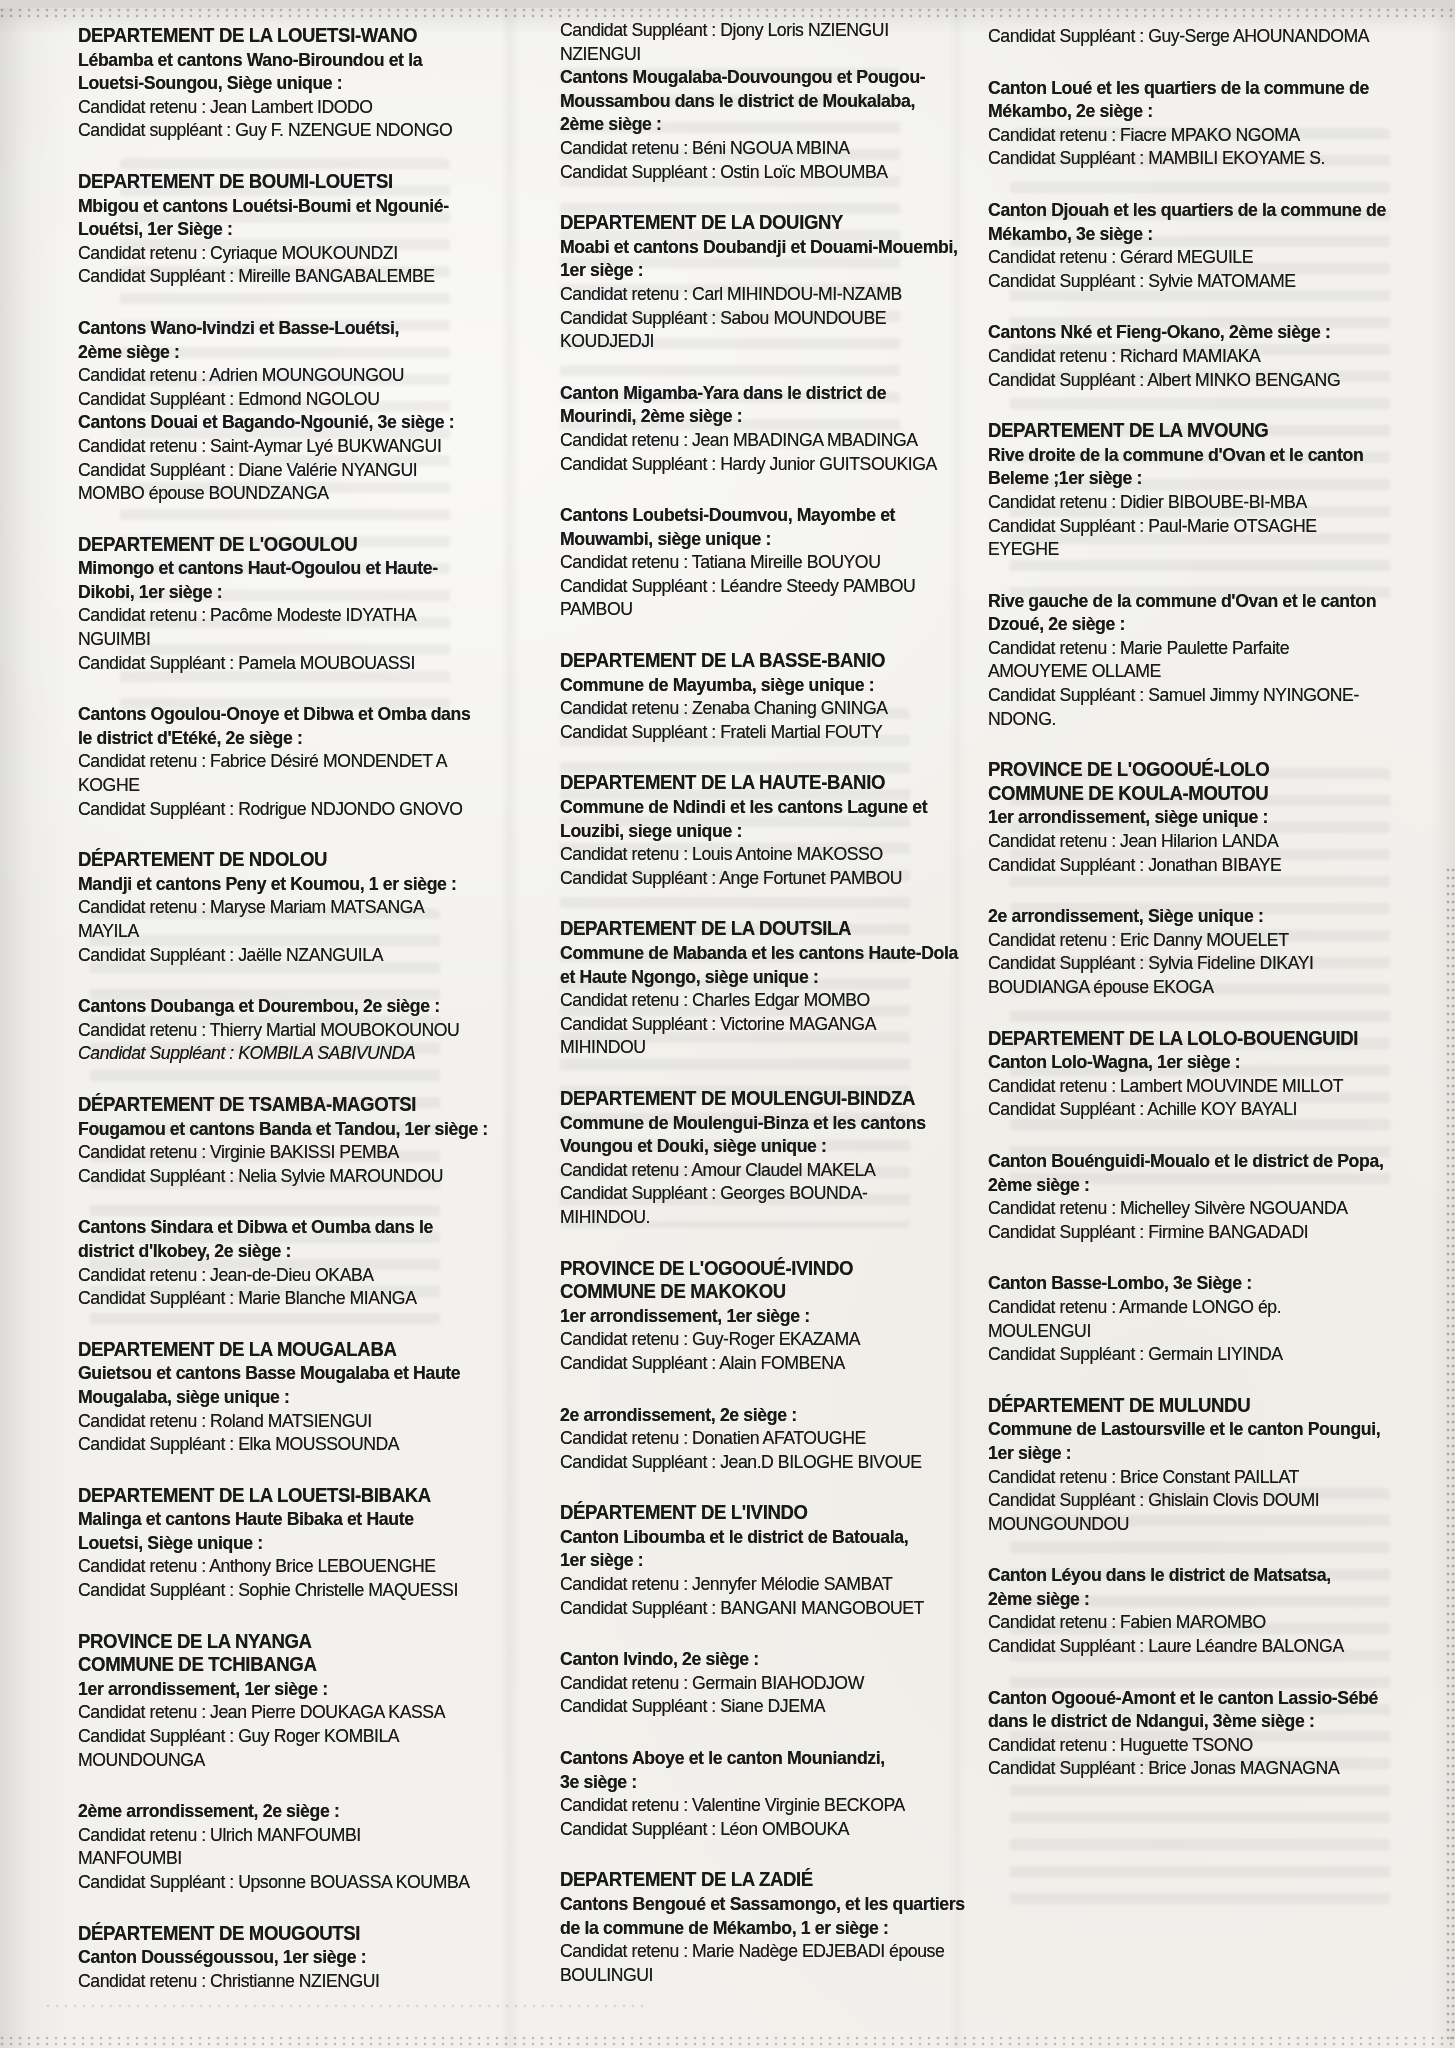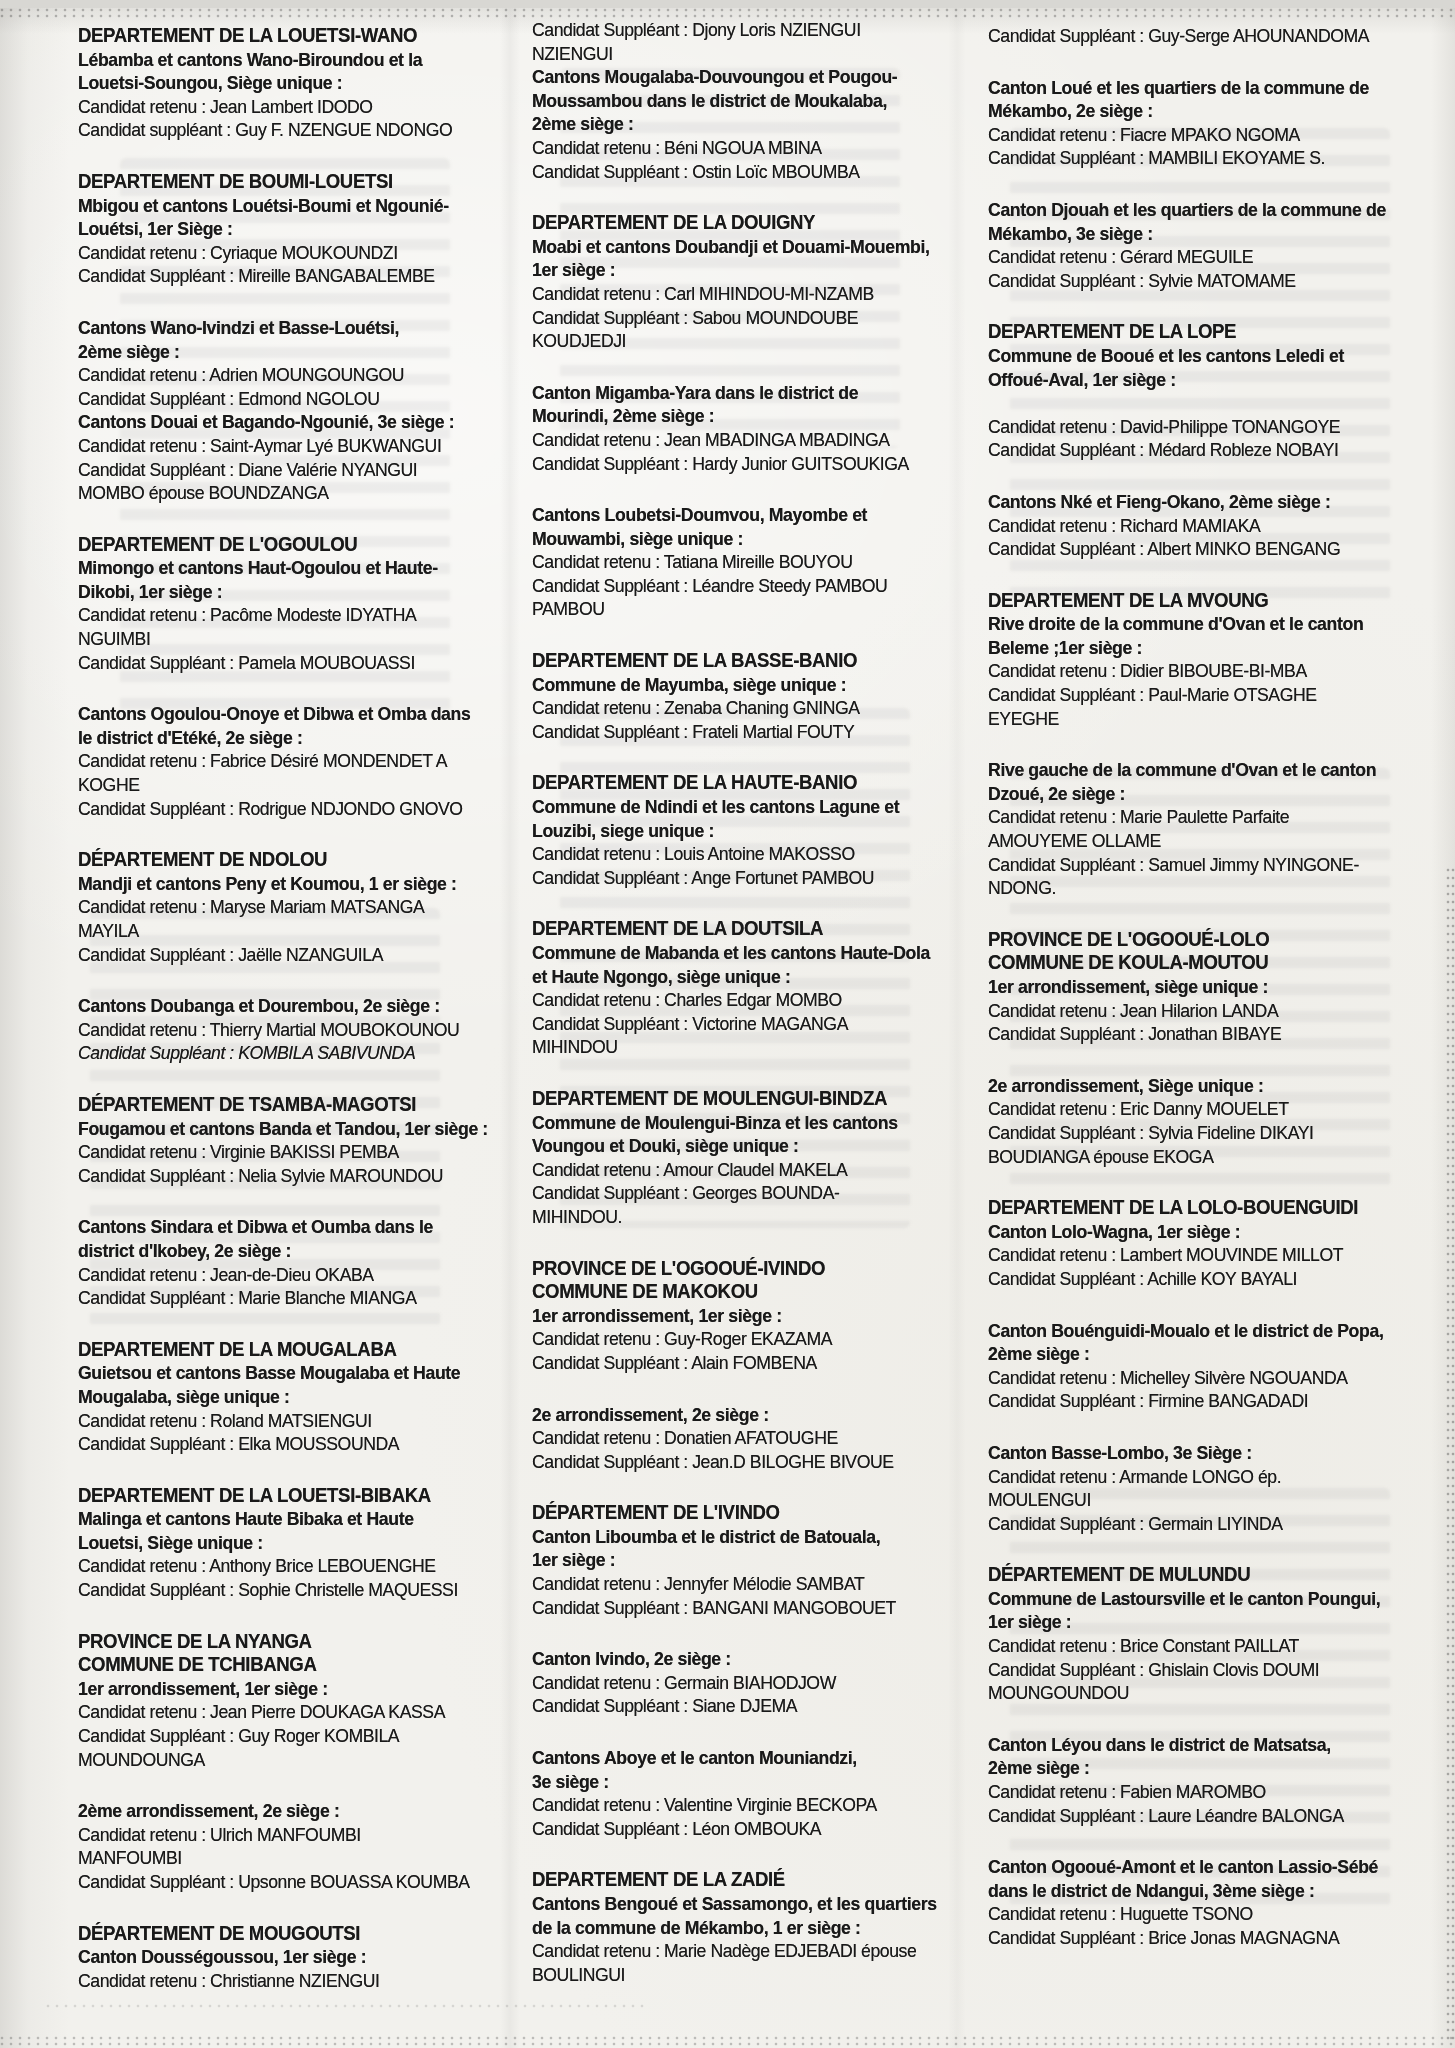--- a/index.html
+++ b/index.html
@@ -33,21 +33,21 @@
   
   .fold{position:absolute;top:0;height:100%;pointer-events:none;}
   .fold.f1{left:500px;width:20px;background:linear-gradient(90deg,transparent,rgba(60,60,60,.05),transparent);}
   .fold.f2{left:948px;width:18px;background:linear-gradient(90deg,transparent,rgba(60,60,60,.035),transparent);}
   
   .ghost{position:absolute;pointer-events:none;
     background:repeating-linear-gradient(180deg, rgba(95,95,100,.075) 0 11px, transparent 11px 27px);
     filter:blur(1.4px);border-radius:6px;}
   .col{position:absolute;z-index:2;}
   .col-1{left:78px;top:16px;width:408px;}
-  .col-2{left:532px;top:10px;width:408px;}
+  .col-2{left:560px;top:10px;width:408px;}
   .col-3{left:988px;top:16px;width:440px;}
   .block{margin-bottom:28px;}
   .line{
     line-height:23.6px;
     font-size:19px;
     letter-spacing:-0.5px;
     white-space:nowrap;
     transform:scaleX(.93);
     transform-origin:0 50%;
     text-shadow:0 0 .5px rgba(20,20,20,.65);
@@ -286,28 +286,20 @@
         <div class="line n">Candidat retenu : Fiacre MPAKO NGOMA</div>
         <div class="line n">Candidat Suppléant : MAMBILI EKOYAME S.</div>
       </div>
       <div class="block">
         <div class="line b">Canton Djouah et les quartiers de la commune de</div>
         <div class="line b">Mékambo, 3e siège :</div>
         <div class="line n">Candidat retenu : Gérard MEGUILE</div>
         <div class="line n">Candidat Suppléant : Sylvie MATOMAME</div>
       </div>
       <div class="block">
-        <div class="line h">DEPARTEMENT DE LA LOPE</div>
-        <div class="line b">Commune de Booué et les cantons Leledi et</div>
-        <div class="line b">Offoué-Aval, 1er siège :</div>
-        <div class="line g"></div>
-        <div class="line n">Candidat retenu : David-Philippe TONANGOYE</div>
-        <div class="line n">Candidat Suppléant : Médard Robleze NOBAYI</div>
-      </div>
-      <div class="block">
         <div class="line b">Cantons Nké et Fieng-Okano, 2ème siège :</div>
         <div class="line n">Candidat retenu : Richard MAMIAKA</div>
         <div class="line n">Candidat Suppléant : Albert MINKO BENGANG</div>
       </div>
       <div class="block">
         <div class="line h">DEPARTEMENT DE LA MVOUNG</div>
         <div class="line b">Rive droite de la commune d'Ovan et le canton</div>
         <div class="line b">Beleme ;1er siège :</div>
         <div class="line n">Candidat retenu : Didier BIBOUBE-BI-MBA</div>
         <div class="line n">Candidat Suppléant : Paul-Marie OTSAGHE</div>

